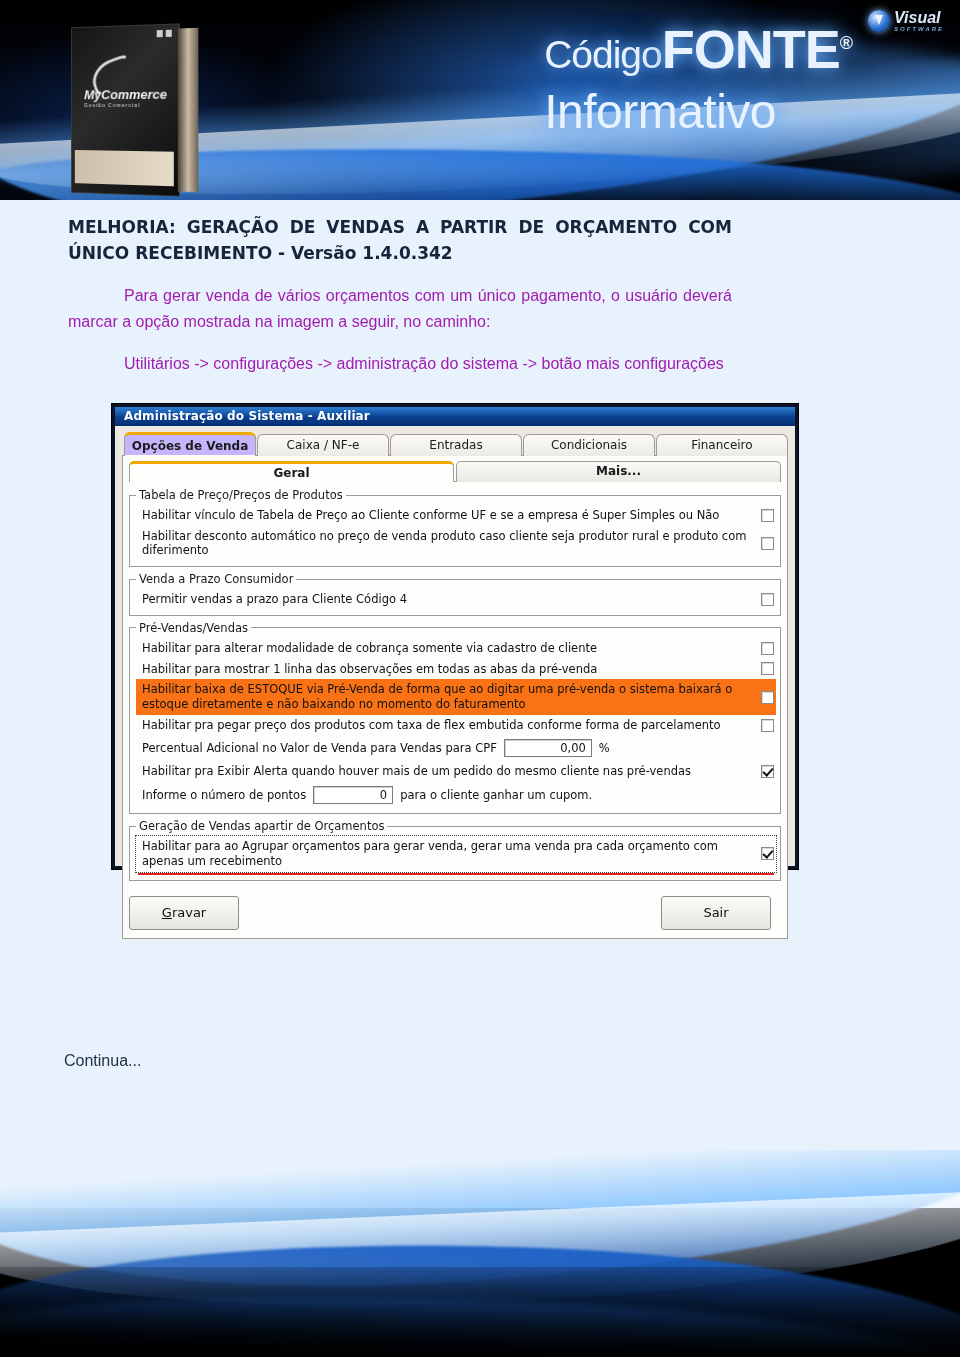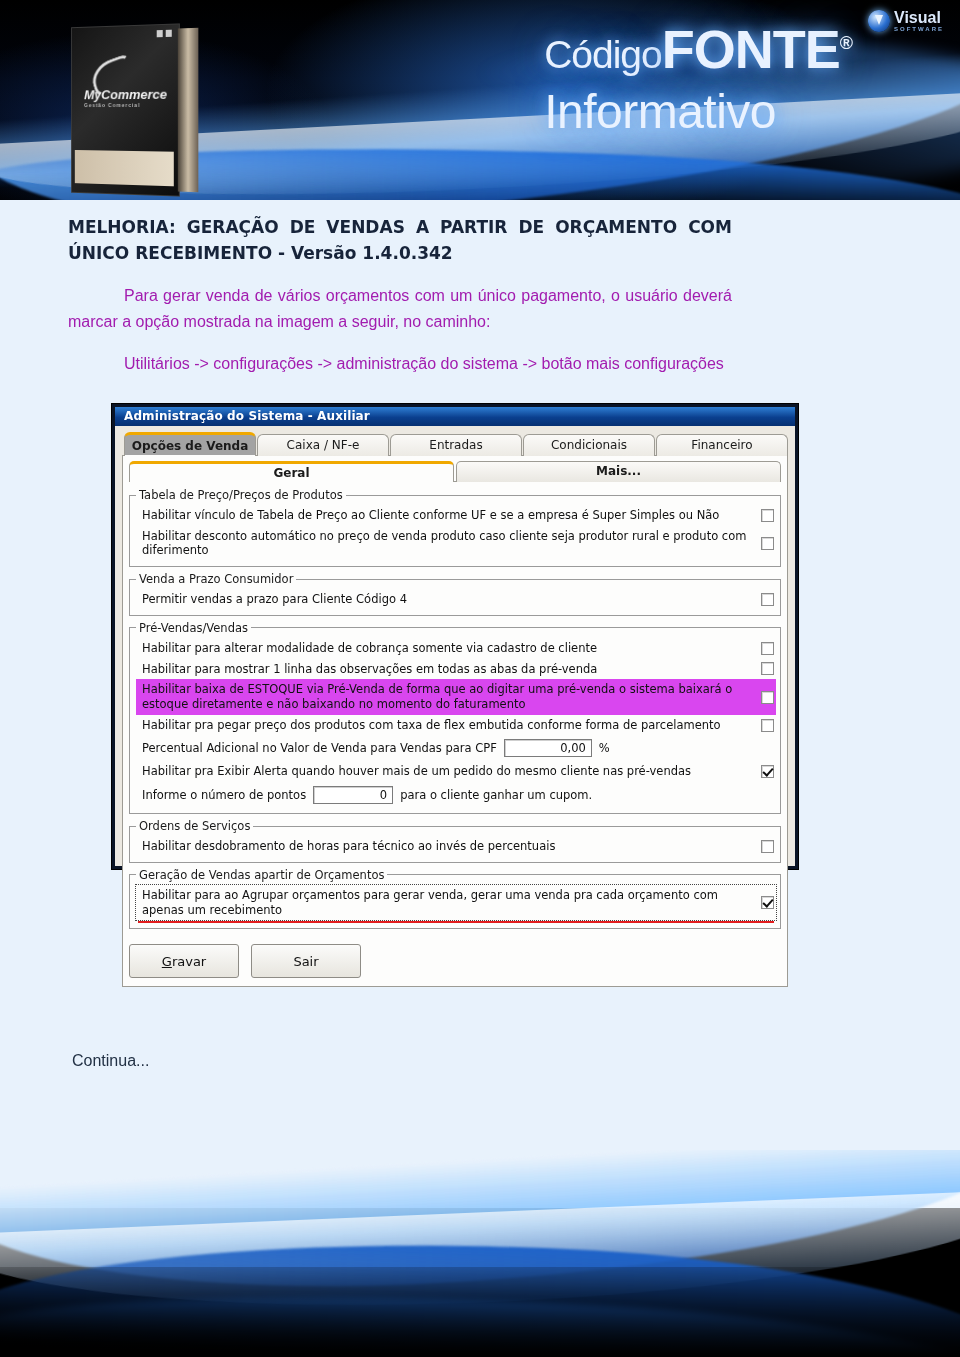--- a/index.html
+++ b/index.html
@@ -50,21 +50,21 @@
   .bt-l1 .reg{ font-size:18px; vertical-align:super;}
   .bt-l2{ font-size:48px; font-weight:normal; margin-top:12px; letter-spacing:-.5px;}
   .logo-visual{
     position:absolute; right:16px; top:10px; display:flex; align-items:center; gap:4px;
   }
   .logo-orb{ width:22px;height:22px;border-radius:50%;
     background:radial-gradient(circle at 35% 32%,#cfe6ff,#2a6fd0 55%,#0b2c66);
     box-shadow:0 0 7px rgba(120,190,255,.9); position:relative;}
   .logo-orb:after{content:"";position:absolute;left:7px;top:5px;width:0;height:0;
     border-left:4px solid transparent;border-right:4px solid transparent;border-top:10px solid #eaf4ff;}
-  .logo-txt{ color:#dce9fb; font-size:16px; font-weight:bold; line-height:1;}
+  .logo-txt{ color:#dce9fb; font-size:16px; font-style:italic; font-weight:bold; line-height:1;}
   .logo-sub{ color:#7fa7d8; font-size:6px; letter-spacing:2px; display:block;}
 
   
   .prodbox{ position:absolute; left:68px; top:25px; width:130px; height:170px;
     transform:perspective(500px) rotateY(-12deg); }
   .pb-front{ position:absolute; inset:0 18px 0 0;
     background:linear-gradient(135deg,#151515,#2b2b2b 40%,#0c0c0c);
     border:1px solid #3a3a3a; }
   .pb-side{ position:absolute; right:0; top:5px; width:20px; height:160px;
     background:linear-gradient(90deg,#4a4238,#cbbda6 50%,#6b6054);}
@@ -106,21 +106,21 @@
 
   .tabrow{ display:flex; align-items:flex-end; gap:1px; padding-left:2px;}
   .tab{
     flex:1; height:22px; line-height:20px; text-align:center; font-size:12px;
     color:#1b1b1b; background:linear-gradient(180deg,#fbfaf8,#eceae4);
     border:1px solid #9d9b94; border-bottom:none;
     border-radius:6px 6px 0 0; font-family:"DejaVu Sans", sans-serif;
     position:relative;
   }
   .tab.active{
-    font-weight:bold; background:#a3a3a3; height:24px; line-height:22px;
+    font-weight:bold; background:#c4b5fd; height:24px; line-height:22px;
     border-top:3px solid #f0a800; z-index:3;
   }
   .tab.active::after{ content:""; position:absolute; left:0; right:0; bottom:-1px; height:2px; background:#fdfdfc;}
   .tab-panel{
     border:1px solid #9d9b94; background:#fdfdfc; margin-top:-1px; padding:5px 6px 8px 6px;
   }
   .subtabrow{ display:flex; gap:2px; }
   .subtab{
     flex:1; height:21px; line-height:19px; text-align:center; font-size:12px;
     font-weight:bold; color:#1b1b1b; background:linear-gradient(180deg,#fbfaf8,#e9e7e1);
@@ -138,21 +138,21 @@
   fieldset.grp legend{
     font-size:11.5px; color:#1a1a1a; padding:0 3px; font-family:"DejaVu Sans", sans-serif;
   }
   .opt{
     display:flex; align-items:center; justify-content:space-between;
     padding:3px 2px 3px 6px; gap:10px;
   }
   .opt .lbl{
     font-size:11.5px; color:#111; line-height:1.28; font-family:"DejaVu Sans", sans-serif;
   }
-  .opt.highlight{ background:#d946ef; }
+  .opt.highlight{ background:#f97316; }
   .chk{
     width:13px; height:13px; flex:0 0 13px; background:#fff;
     border:1px solid #8b8b8b; box-shadow:inset 1px 1px 0 #d8d8d8;
     position:relative;
   }
   .chk.on::after{
     content:""; position:absolute; left:3px; top:0px; width:4px; height:8px;
     border:solid #101010; border-width:0 2px 2px 0; transform:rotate(42deg);
   }
   .inline{ display:flex; align-items:center; gap:7px; padding:4px 2px 4px 6px; font-size:11.5px;
@@ -161,31 +161,31 @@
     border:1px solid #7b7b7b; background:#fff; height:18px; line-height:16px;
     text-align:right; padding:0 5px; font-size:11.5px; color:#111;
     box-shadow:inset 1px 1px 0 #cfcfcf; font-family:"DejaVu Sans", sans-serif;
   }
   .tf-pct{ width:88px; }
   .tf-pts{ width:80px; }
 
   .focusline{ outline:1px dotted #444; outline-offset:0px; }
   .redline{ height:2px; background:#e21c1c; margin:1px 2px 0 2px; }
 
-  .btnrow{ display:flex; justify-content:flex-start; gap:12px; padding:10px 10px 0 0; }
+  .btnrow{ display:flex; justify-content:space-between; gap:12px; padding:10px 10px 0 0; }
   .btn{
     width:110px; height:34px; font-size:13px; color:#111;
     background:linear-gradient(180deg,#fbfbfa,#e7e5de);
     border:1px solid #8e8c86; border-radius:3px;
     font-family:"DejaVu Sans", sans-serif; cursor:default;
   }
   .btn u{ text-decoration:underline; }
 
   .continua{
-    position:absolute; left:72px; top:1052px; font-size:16px; color:#223145;
+    position:absolute; left:64px; top:1052px; font-size:16px; color:#223145;
   }
 
   
   .footer{
     position:absolute; left:0; top:1150px; width:960px; height:207px;
     background:#000; overflow:hidden;
   }
   .footer-top{ position:absolute; left:0; top:0; width:960px; height:58px; background:#e8f2fc;}
   .fw{ position:absolute; left:-60px; width:1100px; }
   .fw1{ top:10px; height:120px;
@@ -330,27 +330,20 @@
             <span class="chk on"></span>
           </div>
 
           <div class="inline">
             <span>Informe o número de pontos</span>
             <span class="tfield tf-pts">0</span>
             <span>para o cliente ganhar um cupom.</span>
           </div>
         </fieldset>
 
-        <fieldset class="grp">
-          <legend>Ordens de Serviços</legend>
-          <div class="opt">
-            <span class="lbl">Habilitar desdobramento de horas para técnico ao invés de percentuais</span>
-            <span class="chk"></span>
-          </div>
-        </fieldset>
 
         <fieldset class="grp">
           <legend>Geração de Vendas apartir de Orçamentos</legend>
           <div class="opt focusline">
             <span class="lbl">Habilitar para ao Agrupar orçamentos para gerar venda, gerar uma venda pra cada orçamento com apenas um recebimento</span>
             <span class="chk on"></span>
           </div>
           <div class="redline"></div>
         </fieldset>
 

